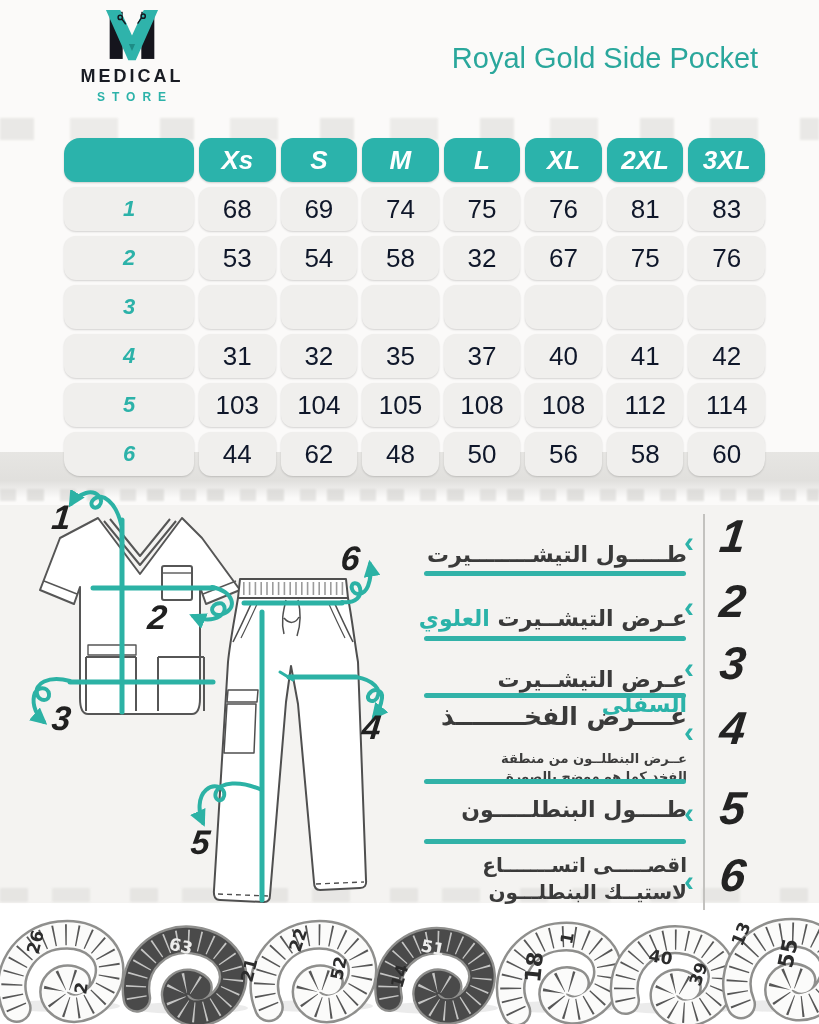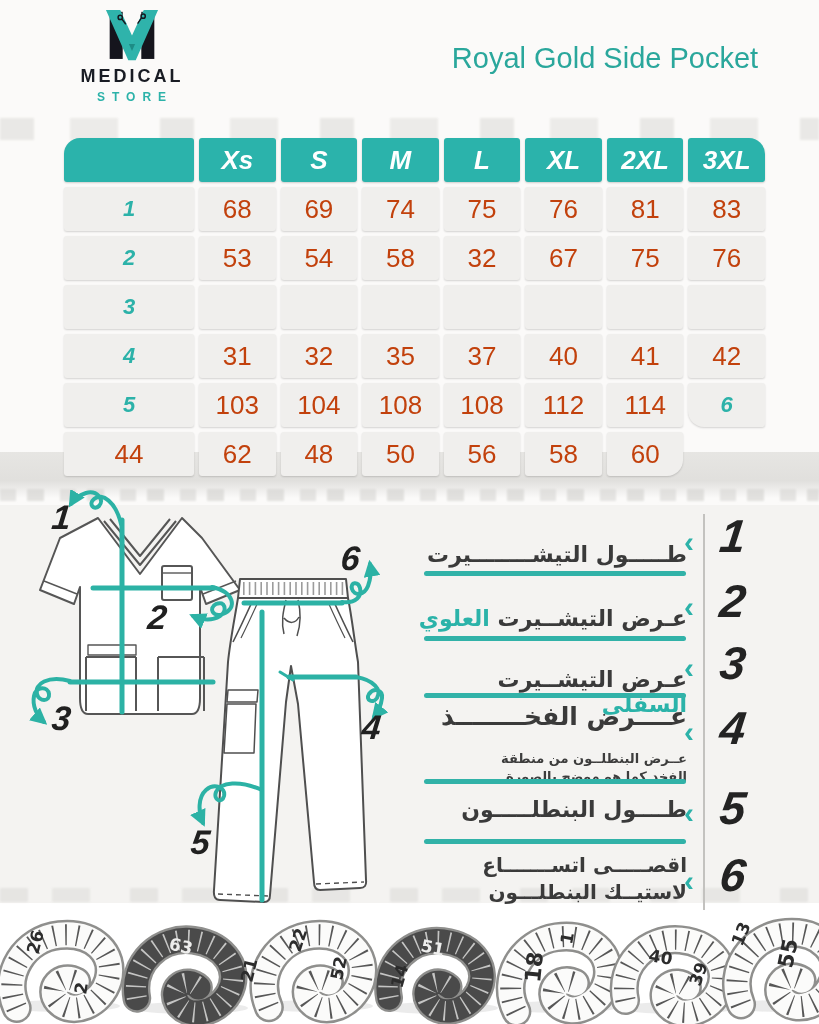--- a/index.html
+++ b/index.html
@@ -23,26 +23,26 @@
   .brand{position:absolute;left:64px;top:8px;width:136px;text-align:center;}
   .brand .m-ic{display:block;margin:0 auto;}
   .brand .nm{font-size:18px;font-weight:700;letter-spacing:3px;color:#191c24;margin-top:2px;}
   .brand .st{font-size:12px;font-weight:700;letter-spacing:7px;color:#2cb2a9;margin-top:3px;padding-left:6px;}
   .title{position:absolute;left:420px;top:42px;width:370px;text-align:center;
     font-size:29px;font-weight:500;color:#2aa79c;}
 
   
   .tbl{position:absolute;left:64px;top:138px;width:701px;display:grid;
     grid-template-columns:130px repeat(7,1fr);grid-auto-rows:44px;gap:5px;}
-  .tbl .c{display:flex;align-items:center;justify-content:center;border-radius:3px;}
+  .tbl .c{display:flex;align-items:center;justify-content:center;border-radius:12px;}
   .tbl .th{background:#2bb3ab;color:#fff;font-size:26px;font-weight:700;font-style:italic;
     box-shadow:0 1px 2px rgba(0,0,0,.18);}
   .tbl .th.cnr-tl{border-top-left-radius:16px;}
   .tbl .th.cnr-tr{border-top-right-radius:16px;}
-  .tbl .td{background:#f0efed;color:#c2410c;font-size:26px;box-shadow:0 1px 2px rgba(0,0,0,.16);}
+  .tbl .td{background:#f0efed;color:#0f172a;font-size:26px;box-shadow:0 1px 2px rgba(0,0,0,.16);}
   .tbl .rl{background:#f0efed;color:#2cb2a9;font-size:22px;font-weight:700;font-style:italic;
     box-shadow:0 1px 2px rgba(0,0,0,.16);}
   .tbl .cnr-bl{border-bottom-left-radius:16px;}
   .tbl .cnr-br{border-bottom-right-radius:16px;}
 
   
   .d-num{position:absolute;font-size:34px;font-weight:700;font-style:italic;color:#202020;
     transform:skewX(-6deg);line-height:1;}
 
   
@@ -138,20 +138,21 @@
     <div class="c td">32</div>
     <div class="c td">35</div>
     <div class="c td">37</div>
     <div class="c td">40</div>
     <div class="c td">41</div>
     <div class="c td">42</div>
 
     <div class="c rl">5</div>
     <div class="c td">103</div>
     <div class="c td">104</div>
+    <div class="c td">105</div>
     <div class="c td">108</div>
     <div class="c td">108</div>
     <div class="c td">112</div>
     <div class="c td">114</div>
 
     <div class="c rl cnr-bl">6</div>
     <div class="c td">44</div>
     <div class="c td">62</div>
     <div class="c td">48</div>
     <div class="c td">50</div>

